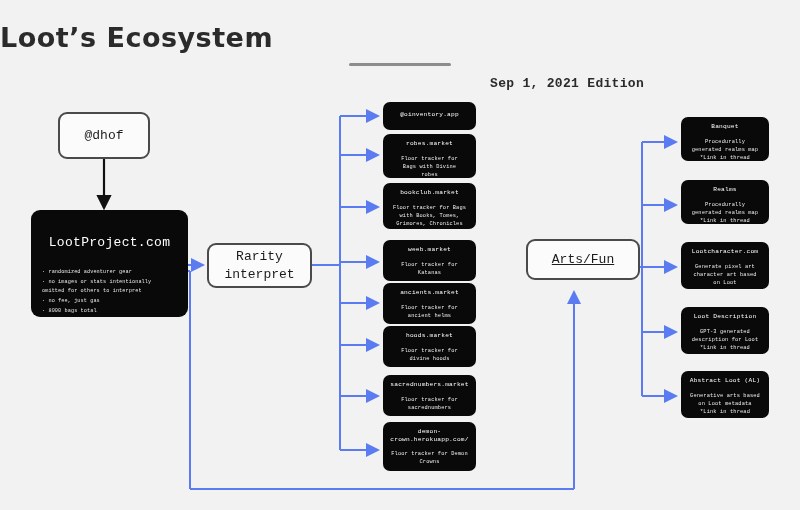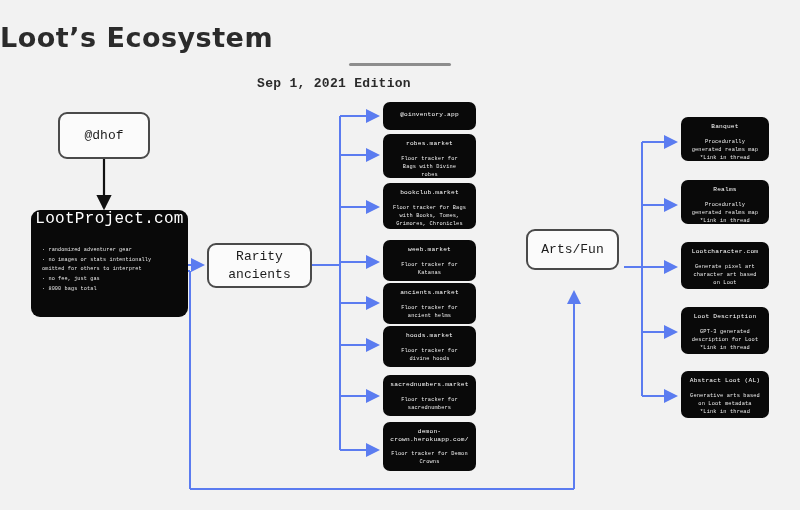--- a/index.html
+++ b/index.html
@@ -17,23 +17,23 @@
   .title{
     position:absolute;left:0;top:22px;width:800px;
     font-family:"DejaVu Sans", sans-serif;
     font-size:27px;font-weight:700;letter-spacing:.5px;color:#2b2b2b;
   }
   .title-rule{
     position:absolute;left:349px;top:63px;width:102px;height:3px;
     background:#8d8d8d;border-radius:2px;
   }
   .subtitle{
-    position:absolute;left:0;top:76px;width:644px;text-align:center;
-    font-family:"Liberation Mono","DejaVu Sans Mono",monospace;
-    font-size:13px;font-weight:700;color:#2b2b2b;letter-spacing:.3px;padding-left:12px;
+    position:absolute;left:0;top:76px;width:644px;text-align:right;
+    font-family:"Liberation Mono","DejaVu Sans Mono",monospace;
+    font-size:13px;font-weight:700;color:#2b2b2b;letter-spacing:.3px;
   }
 
   
   .node{position:absolute;box-sizing:border-box;}
 
   .node.light{
     background:#fbfbfb;border:2px solid #4a4a4a;border-radius:9px;
     display:flex;align-items:center;justify-content:center;
     font-family:"Liberation Mono","DejaVu Sans Mono",monospace;
     font-size:13px;color:#1c1c1c;text-align:center;line-height:1.35;
@@ -58,21 +58,21 @@
     letter-spacing:.15px;color:#efefef;
   }
 
   
   .node.loot{
     background:#090909;border-radius:9px;color:#fff;
     padding:0;display:block;
   }
   .node.loot .lt{
     font-family:"Liberation Mono","DejaVu Sans Mono",monospace;
-    font-size:16px;text-align:center;letter-spacing:.3px;
+    font-size:13px;text-align:center;margin-top:25px;letter-spacing:.3px;
   }
   .node.loot .bullets{
     margin:18px 0 0 11px;
     font-family:"Liberation Mono","DejaVu Sans Mono",monospace;
     font-size:5.2px;line-height:1.85;color:#e8e8e8;white-space:pre-line;
     letter-spacing:.1px;
   }
 </style>
 </head>
 <body>
@@ -140,24 +140,24 @@
     <div class="lt">LootProject.com</div>
     <div class="bullets">· randomized adventurer gear
 · no images or stats intentionally
   omitted for others to interpret
 · no fee, just gas
 · 8000 bags total</div>
   </div>
 
   <div class="node light" style="left:207px;top:243px;width:105px;height:45px;white-space:pre-line;">
     <span>Rarity
-ancients</span>
-  </div>
-
-  <div class="node light" style="left:526px;top:229px;width:93px;height:41px;">
+interpret</span>
+  </div>
+
+  <div class="node light" style="left:526px;top:239px;width:114px;height:41px;text-decoration:underline;">
     <span>Arts/Fun</span>
   </div>
 
   <div class="node dark" style="left:383px;top:102px;width:93px;height:28px;justify-content:center;">
     <div class="hd">@oinventory.app</div>
   </div>
 
   <div class="node dark" style="left:383px;top:134px;width:93px;height:44px;">
     <div class="hd">robes.market</div>
     <div class="sep"></div>

